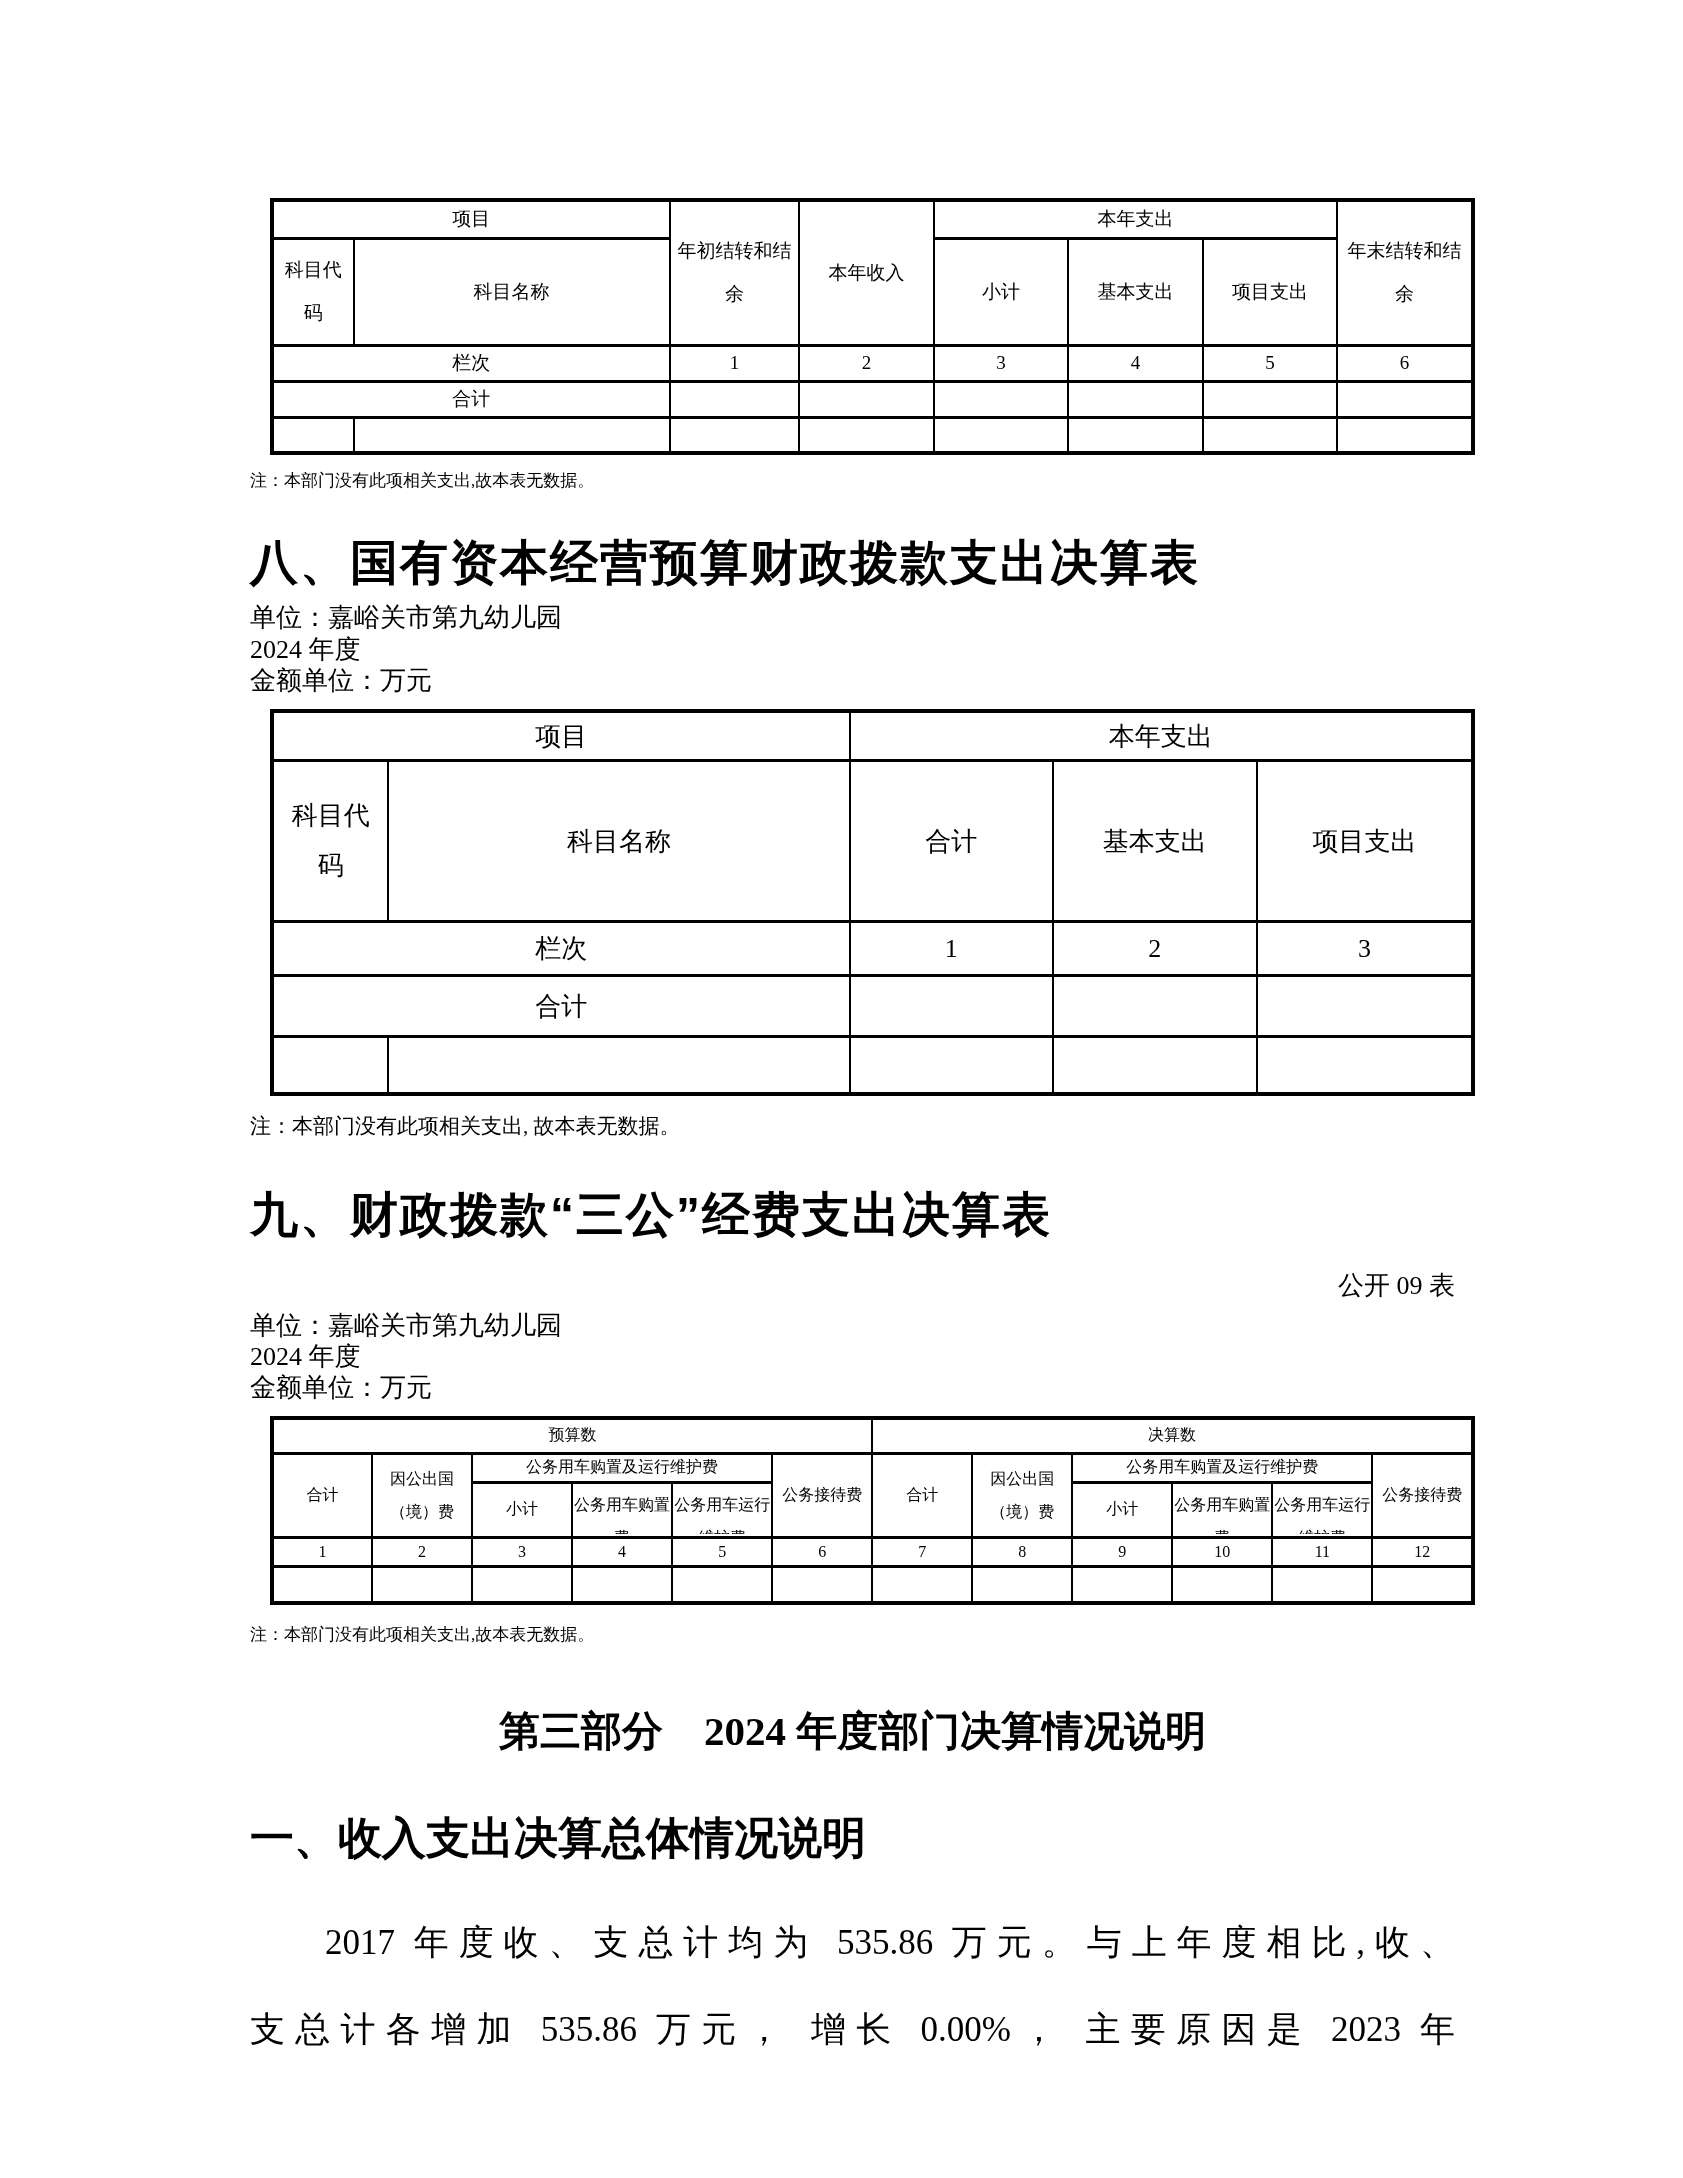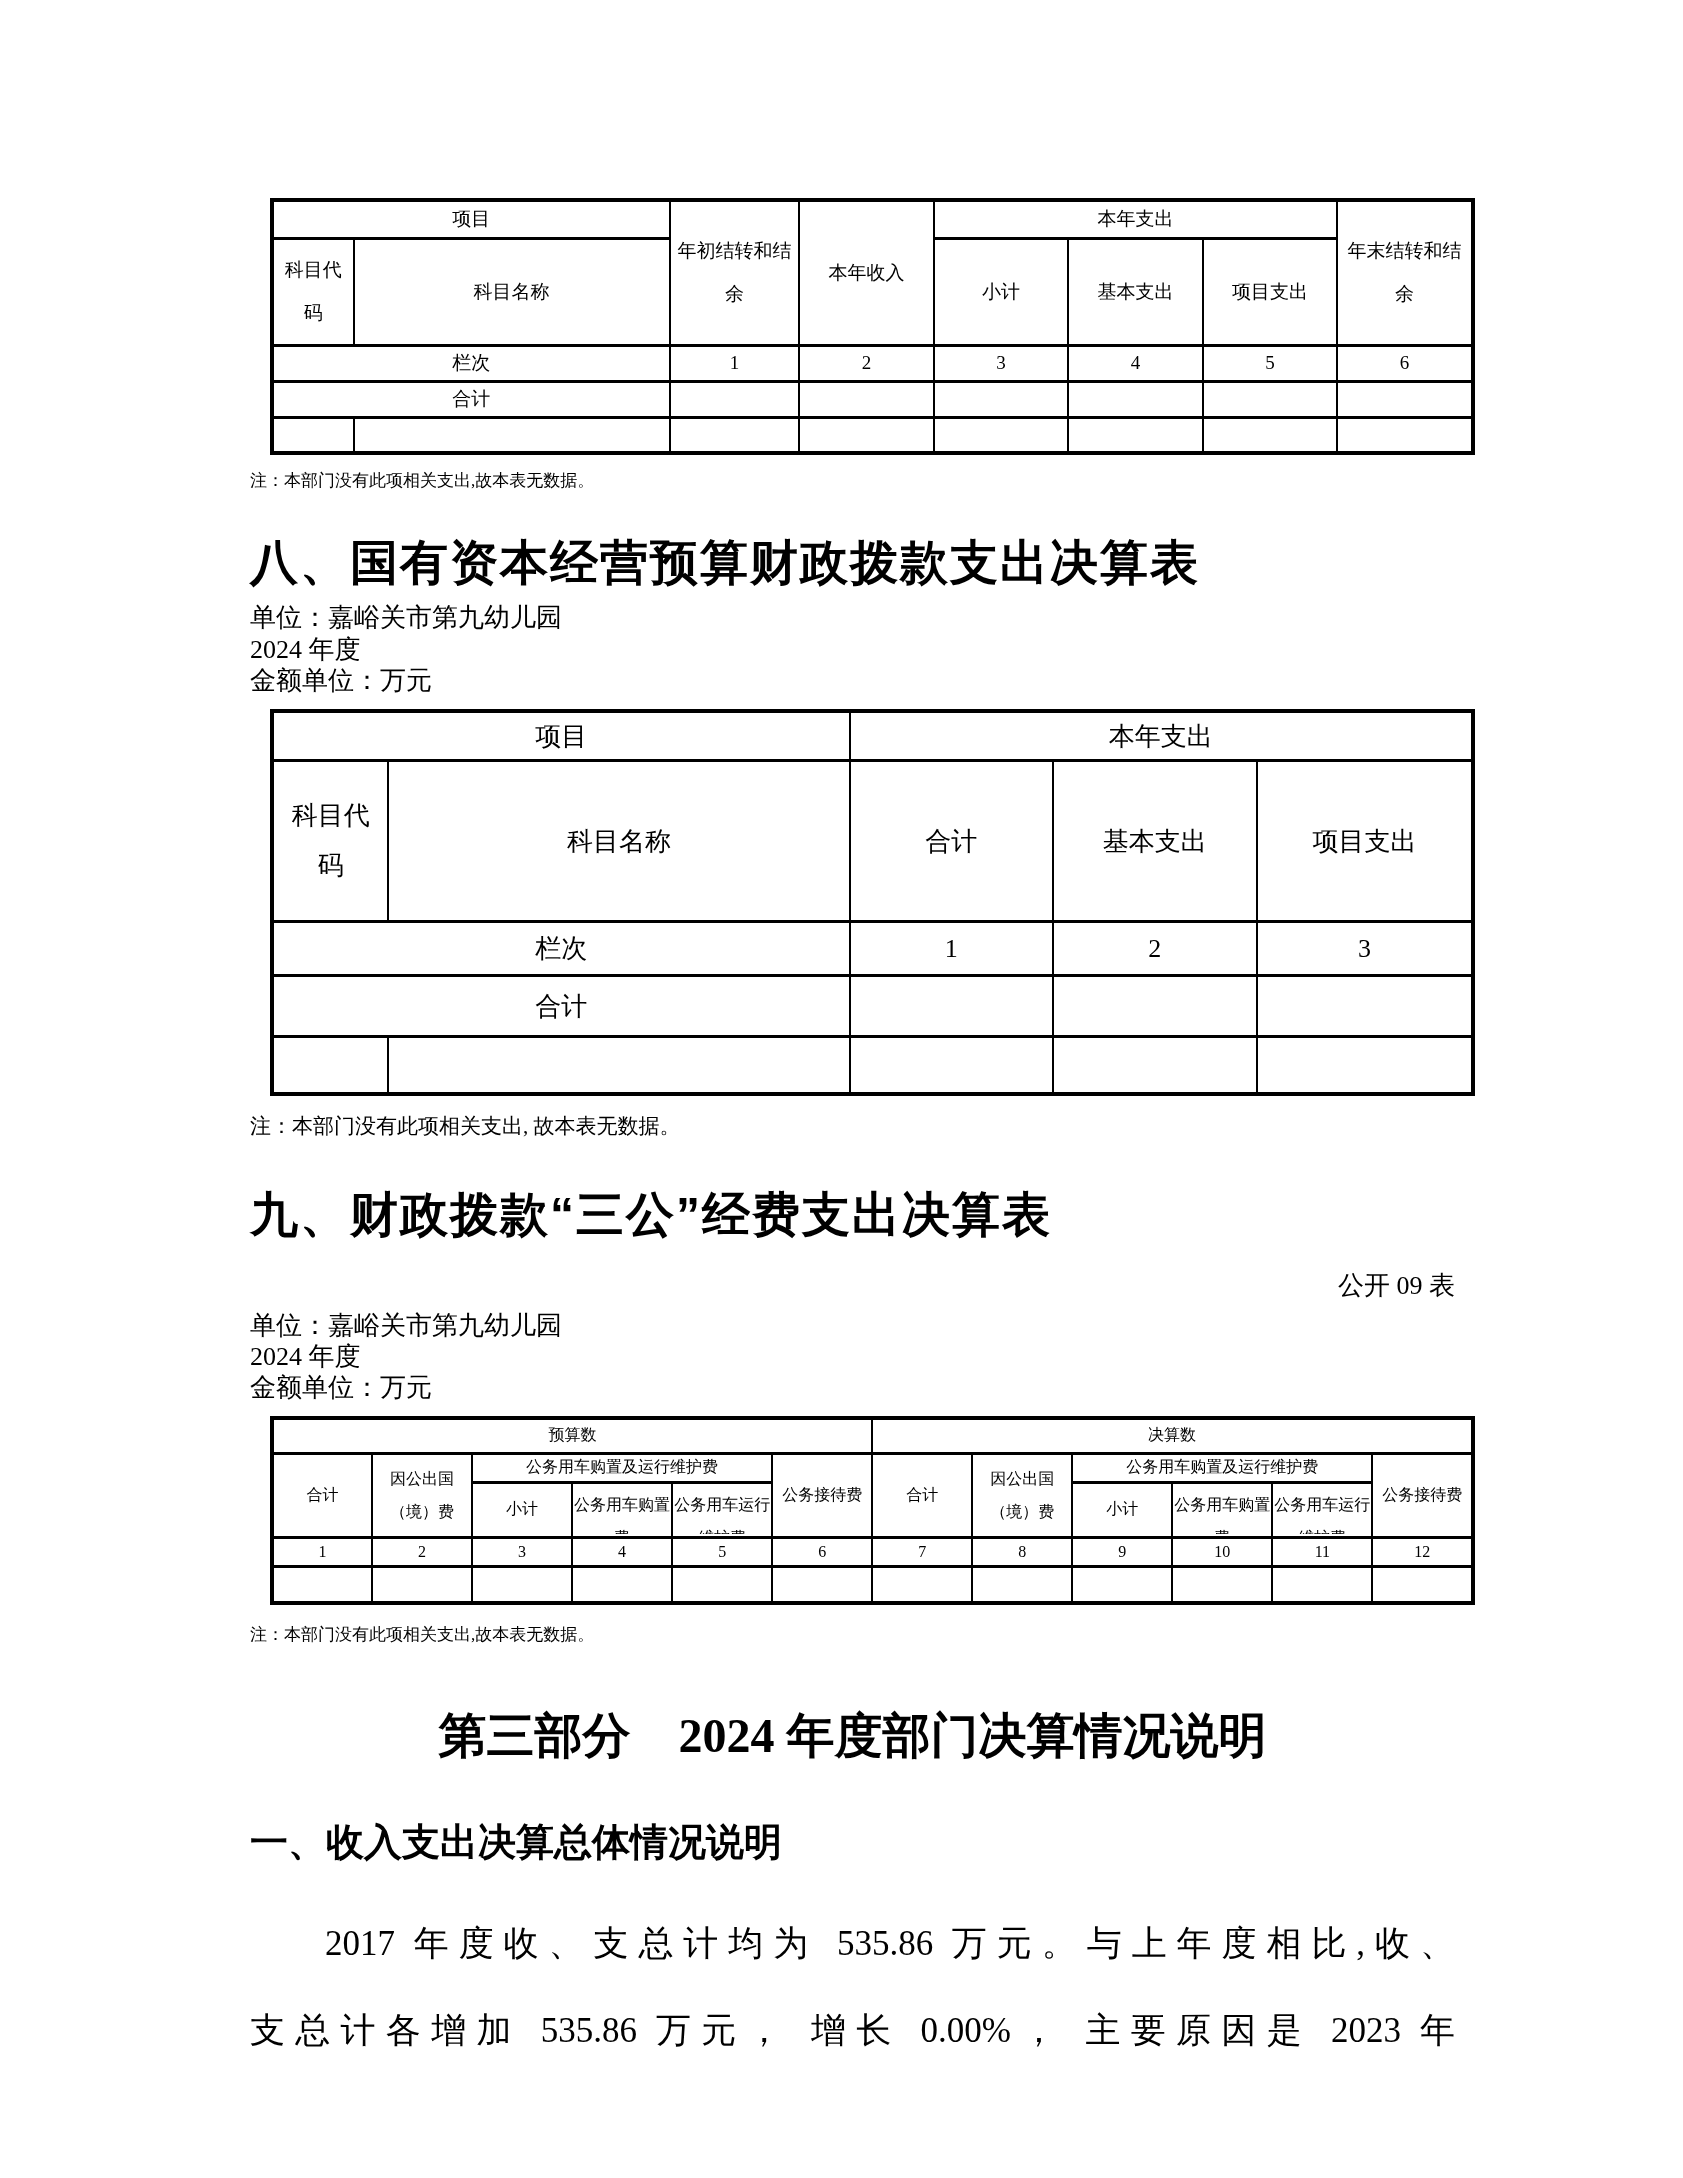--- a/index.html
+++ b/index.html
@@ -41,26 +41,26 @@
   }
   .h9 { margin-top:44px; }
 
   .tbl-label { font-size:26px; text-align:right; margin-top:28px; line-height:1.2; }
   .meta-row { display:flex; justify-content:space-between; align-items:baseline;
               font-size:26px; margin-top:8px; margin-bottom:13px; line-height:1.2;flex-direction:column; }
   .meta-row .mid { flex:0 0 auto;font-family:Liberation Serif, serif; }
 
   .part3-title {
     font-family:"Liberation Serif","DejaVu Serif",serif;
-    font-weight:bold; font-size:48px; text-align:center;
+    font-weight:bold; font-size:41px; text-align:center;
     margin-top:59px; line-height:1.3;
   }
   .sec1-title {
     font-family:"Liberation Sans","DejaVu Sans",sans-serif;
-    font-weight:bold; font-size:38px; margin-top:51px; line-height:1.3;
+    font-weight:bold; font-size:44px; margin-top:51px; line-height:1.3;
   }
   .para { margin-top:32px; }
   .para-line {
     font-size:35px; line-height:87px;
     text-align:justify; text-align-last:justify;
   }
   .para-line.first { text-indent:75px; }
 </style>
 </head>
 <body>

